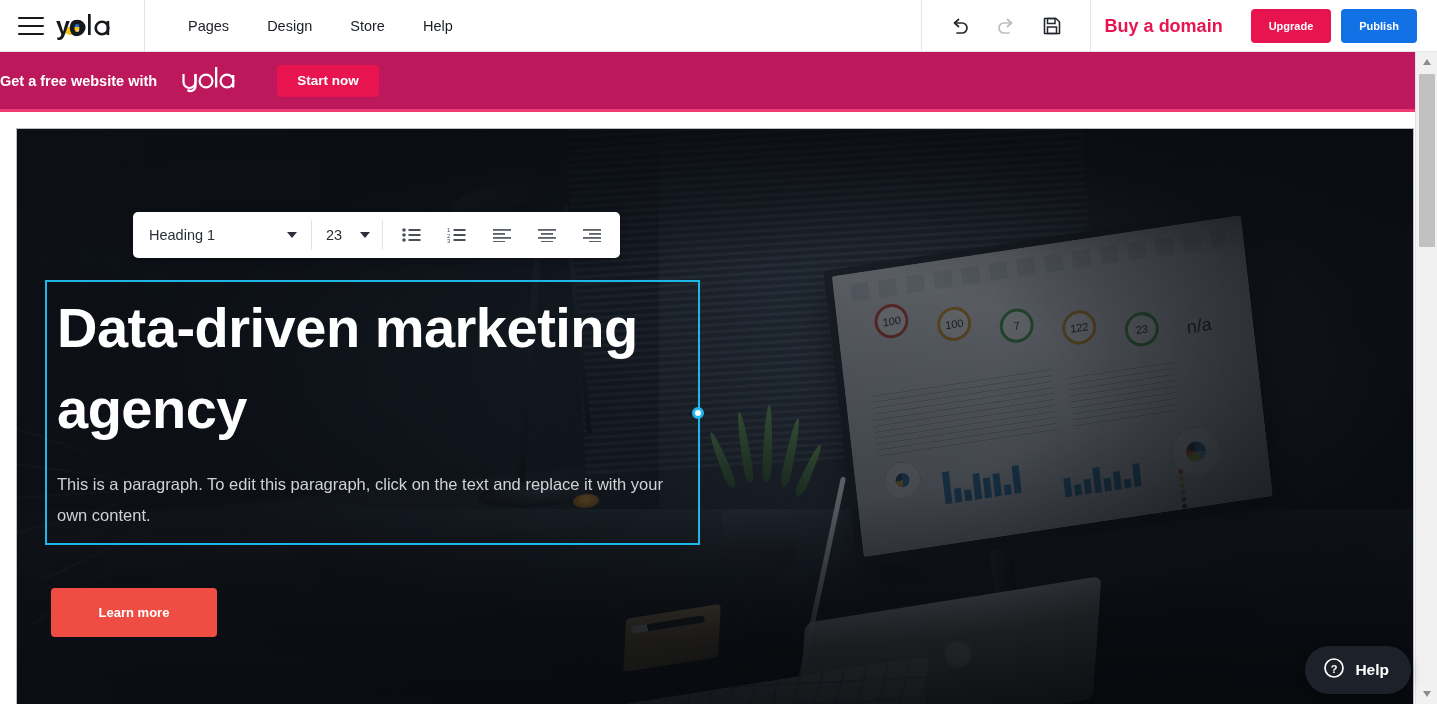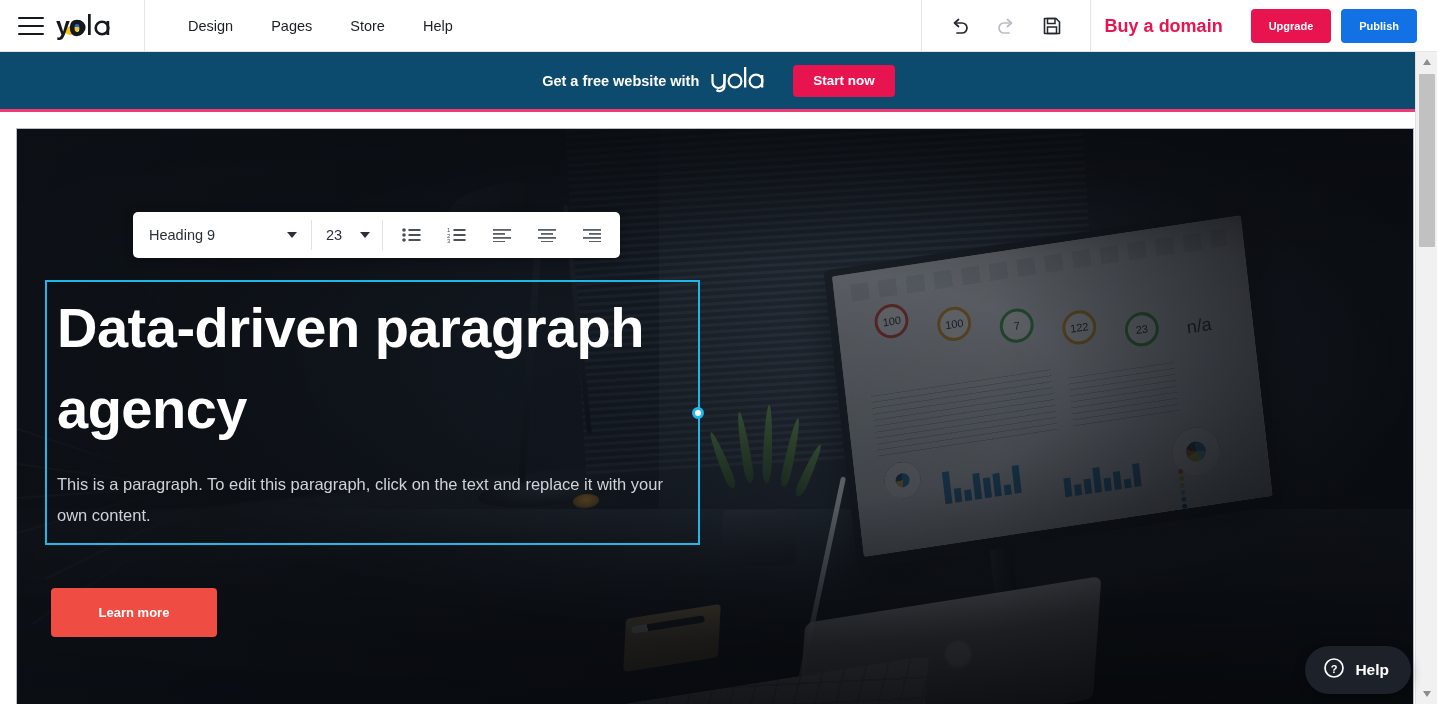--- a/index.html
+++ b/index.html
@@ -75,23 +75,24 @@
     font-size: 11px; font-weight: bold; color: #ffffff;
     padding: 0 18px; cursor: pointer; white-space: nowrap;
   }
   .btn-upgrade { background: #e8144f; margin-left: 14px; }
   .btn-publish { background: #1271e4; margin-left: 10px; margin-right: 20px; }
 
   
   .promo {
     position: absolute; top: 52px; left: 0;
     width: 1437px; height: 60px;
-    background: #0c4a6e;
-    display: flex; align-items: center; justify-content: center;
+    background: #be185d;
+    display: flex; align-items: center; justify-content: flex-start;
     border-bottom: 3px solid #ef3a72;
+    gap: 13px;
   }
   .promo-text {
     font-size: 14.5px; font-weight: bold; color: #ffffff;
     margin-right: 12px;
   }
   .promo-logo { margin-right: 26px; display: flex; align-items: center; }
   .btn-startnow {
     background: #e8144f; border: none; border-radius: 4px;
     font-family: "Liberation Sans", sans-serif;
     font-size: 13.5px; font-weight: bold; color: #ffffff;
@@ -447,22 +448,22 @@
       <circle cx="22" cy="16.5" r="6.3" fill="none" stroke="#15181d" stroke-width="2.6"></circle>
       <rect x="32" y="3" width="2.7" height="21" fill="#15181d"></rect>
       <circle cx="46" cy="17" r="6.3" fill="none" stroke="#15181d" stroke-width="2.6"></circle>
       <rect x="50.5" y="10" width="2.7" height="14" fill="#15181d"></rect>
     </svg>
   </div>
 
   <div class="appbar-divider"></div>
 
   <nav class="mainnav">
+    <a>Pages</a>
     <a>Design</a>
-    <a>Pages</a>
     <a>Store</a>
     <a>Help</a>
   </nav>
 
   <div class="appbar-right">
     <div class="histgroup">
       <div class="iconbtn">
         <svg width="22" height="22" viewBox="0 0 22 22">
           <path d="M6 8 H13 a5 5 0 0 1 0 10 H8" fill="none" stroke="#23282f" stroke-width="1.7" stroke-linecap="round"></path>
           <path d="M9.5 4.5 L5.5 8 L9.5 11.5" fill="none" stroke="#23282f" stroke-width="1.7" stroke-linecap="round" stroke-linejoin="round"></path>
@@ -613,30 +614,30 @@
 
       <div class="ph-vign"></div>
     </div>
 
     <div class="hero-overlay"></div>
 
     <div class="sel-block">
       <div class="sel-handle"></div>
     </div>
 
-    <h1 class="hero-h1">Data-driven paragraph agency</h1>
+    <h1 class="hero-h1">Data-driven marketing agency</h1>
     <p class="hero-p">This is a paragraph. To edit this paragraph, click on the text and replace it with your own content.</p>
     <button class="hero-cta">Learn more</button>
   </div>
 </div>
 
 <div class="texttoolbar">
 
   <div class="tt-select tt-style">
-    <span class="lbl">Heading 9</span>
+    <span class="lbl">Heading 1</span>
     <span class="caret"></span>
   </div>
 
   <div class="tt-sep"></div>
 
   <div class="tt-select tt-size">
     <span class="lbl">23</span>
     <span class="caret"></span>
   </div>
 

